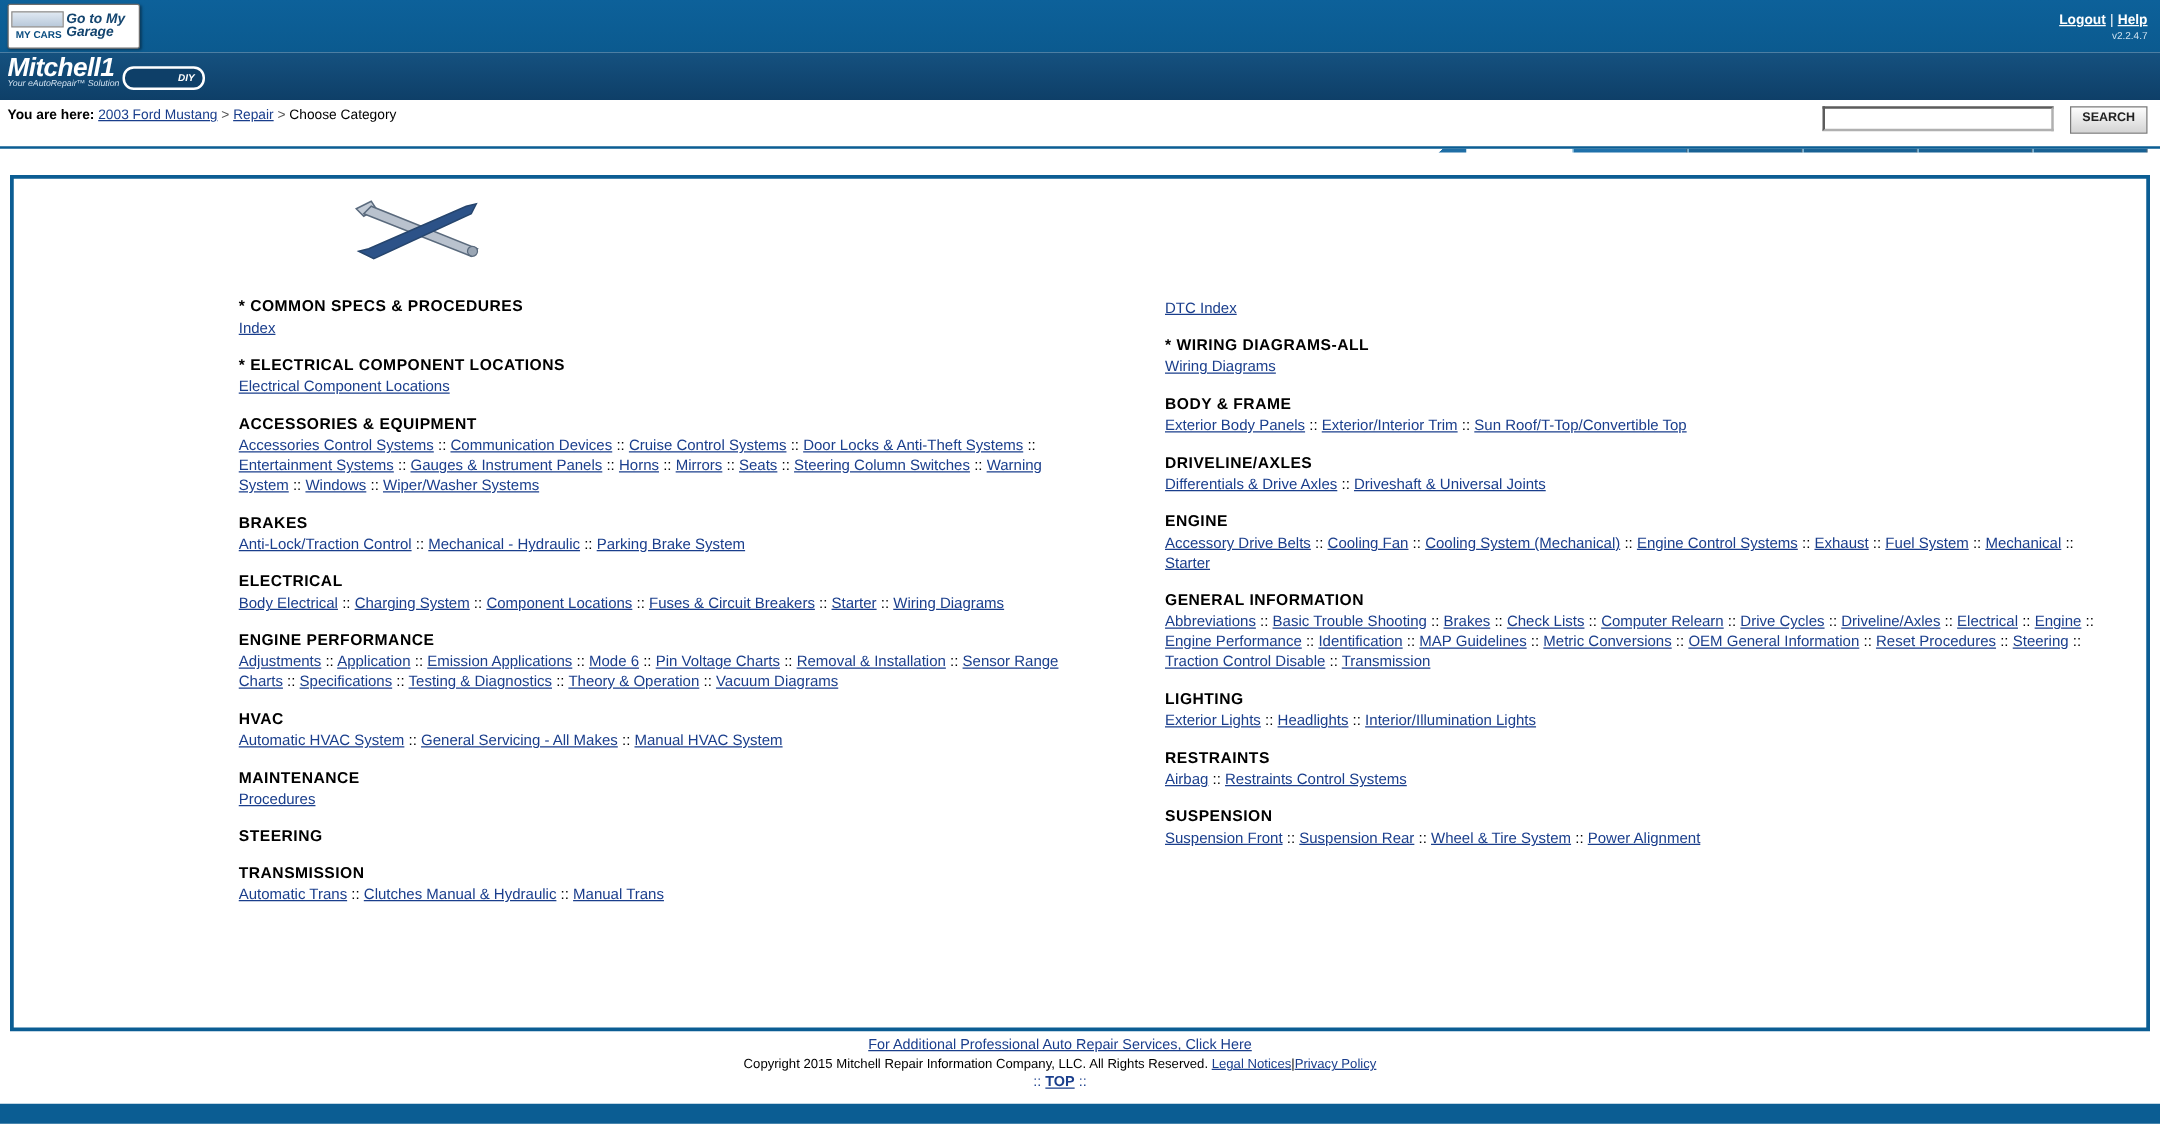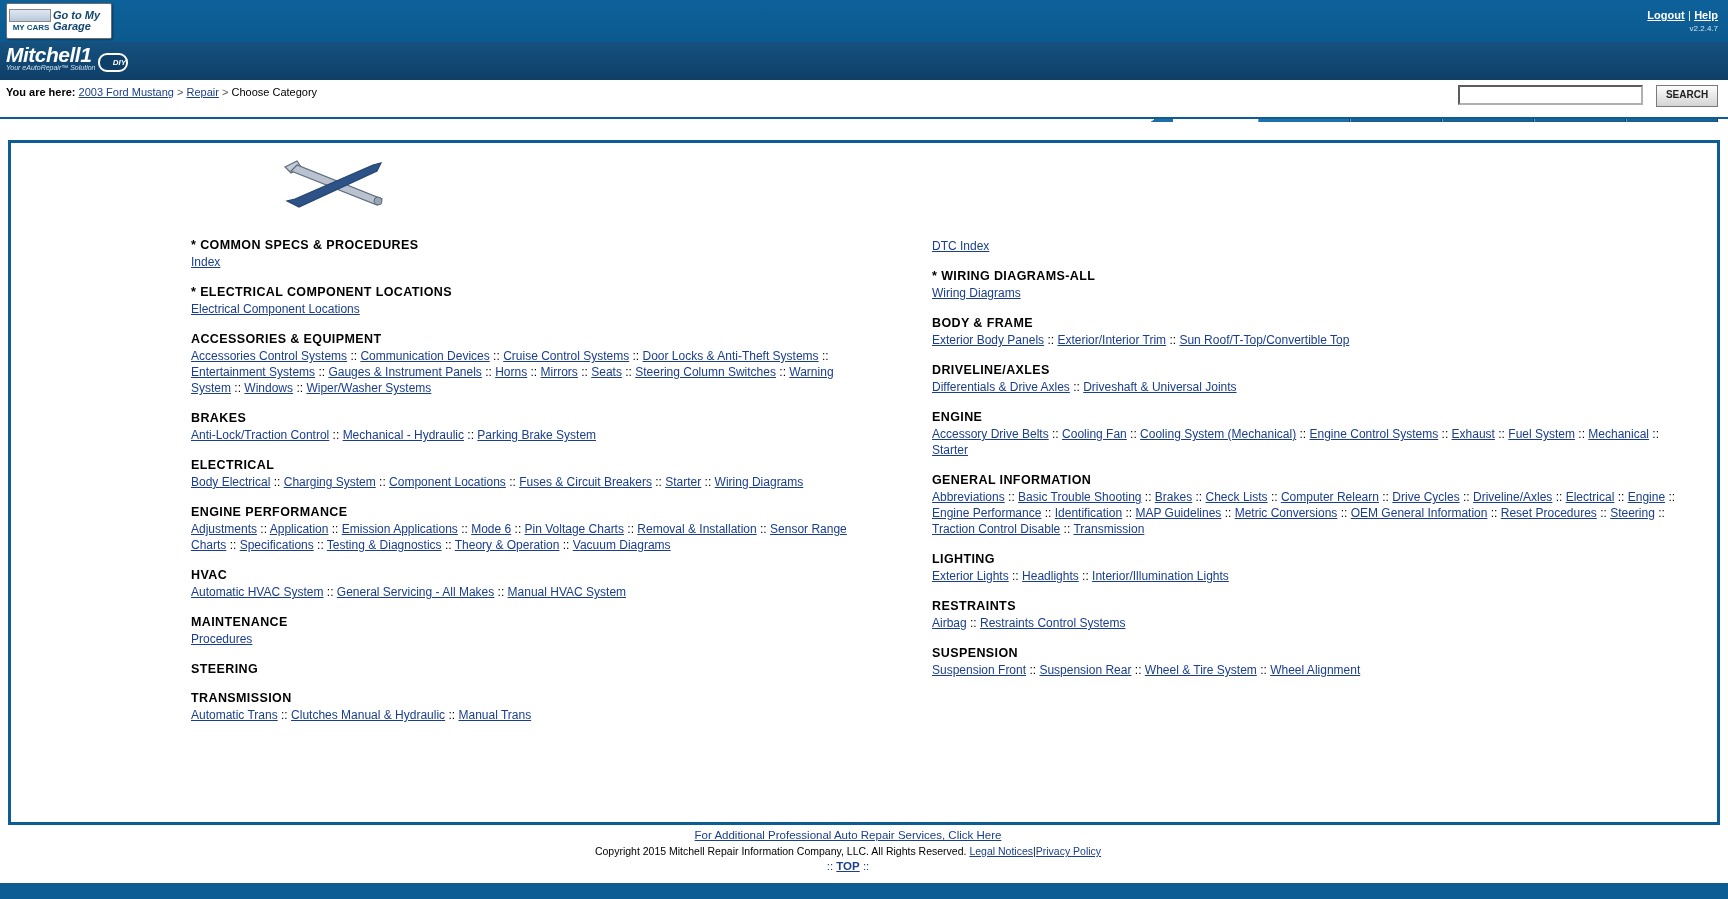--- a/index.html
+++ b/index.html
@@ -118,22 +118,23 @@
     position: absolute;
     left: 92px; top: 8px;
     width: 26px; height: 15px;
     border-radius: 9px;
     background: #0e3f68;
     border: 2px solid #ffffff;
     color: #fff;
     font-size: 8px;
     font-style: italic;
     font-weight: bold;
-    text-align: right;
+    text-align: center;
     line-height: 15px;
+    padding-left: 36px;
   }
 
   
   .tabs {
     position: absolute;
     right: 10px; top: 62px;
     height: 18px;
     display: flex;
     align-items: flex-end;
   }
@@ -456,21 +457,21 @@
           <div class="grp">
             <div class="grp-head">LIGHTING</div>
             <div class="grp-links"><a href="#">Exterior Lights</a><span class="sep"> :: </span><a href="#">Headlights</a><span class="sep"> :: </span><a href="#">Interior/Illumination Lights</a></div>
           </div>
           <div class="grp">
             <div class="grp-head">RESTRAINTS</div>
             <div class="grp-links"><a href="#">Airbag</a><span class="sep"> :: </span><a href="#">Restraints Control Systems</a></div>
           </div>
           <div class="grp">
             <div class="grp-head">SUSPENSION</div>
-            <div class="grp-links"><a href="#">Suspension Front</a><span class="sep"> :: </span><a href="#">Suspension Rear</a><span class="sep"> :: </span><a href="#">Wheel &amp; Tire System</a><span class="sep"> :: </span><a href="#">Wheel Alignment</a></div>
+            <div class="grp-links"><a href="#">Suspension Front</a><span class="sep"> :: </span><a href="#">Suspension Rear</a><span class="sep"> :: </span><a href="#">Wheel &amp; Tire System</a><span class="sep"> :: </span><a href="#">Power Alignment</a></div>
           </div>
         </div>
     </div>
   </div>
 
   <div class="footer">
     <a class="prolink" href="#">For Additional Professional Auto Repair Services, Click Here</a>
     <div class="copy">
       <span>Copyright 2015 Mitchell Repair Information Company, LLC.  All Rights Reserved.</span>
       <a href="#">Legal Notices</a><span>|</span><a href="#">Privacy Policy</a>

